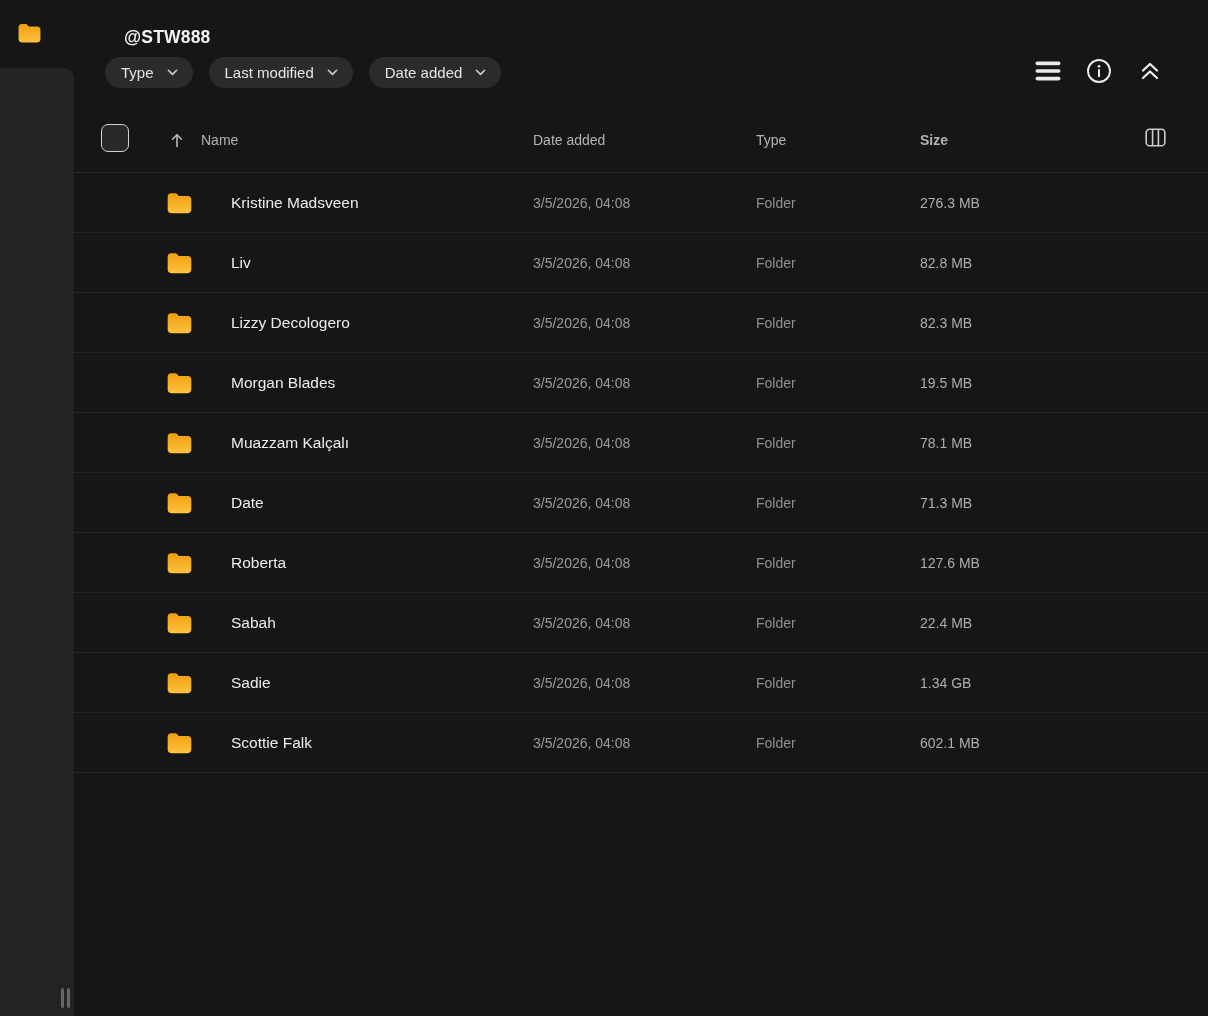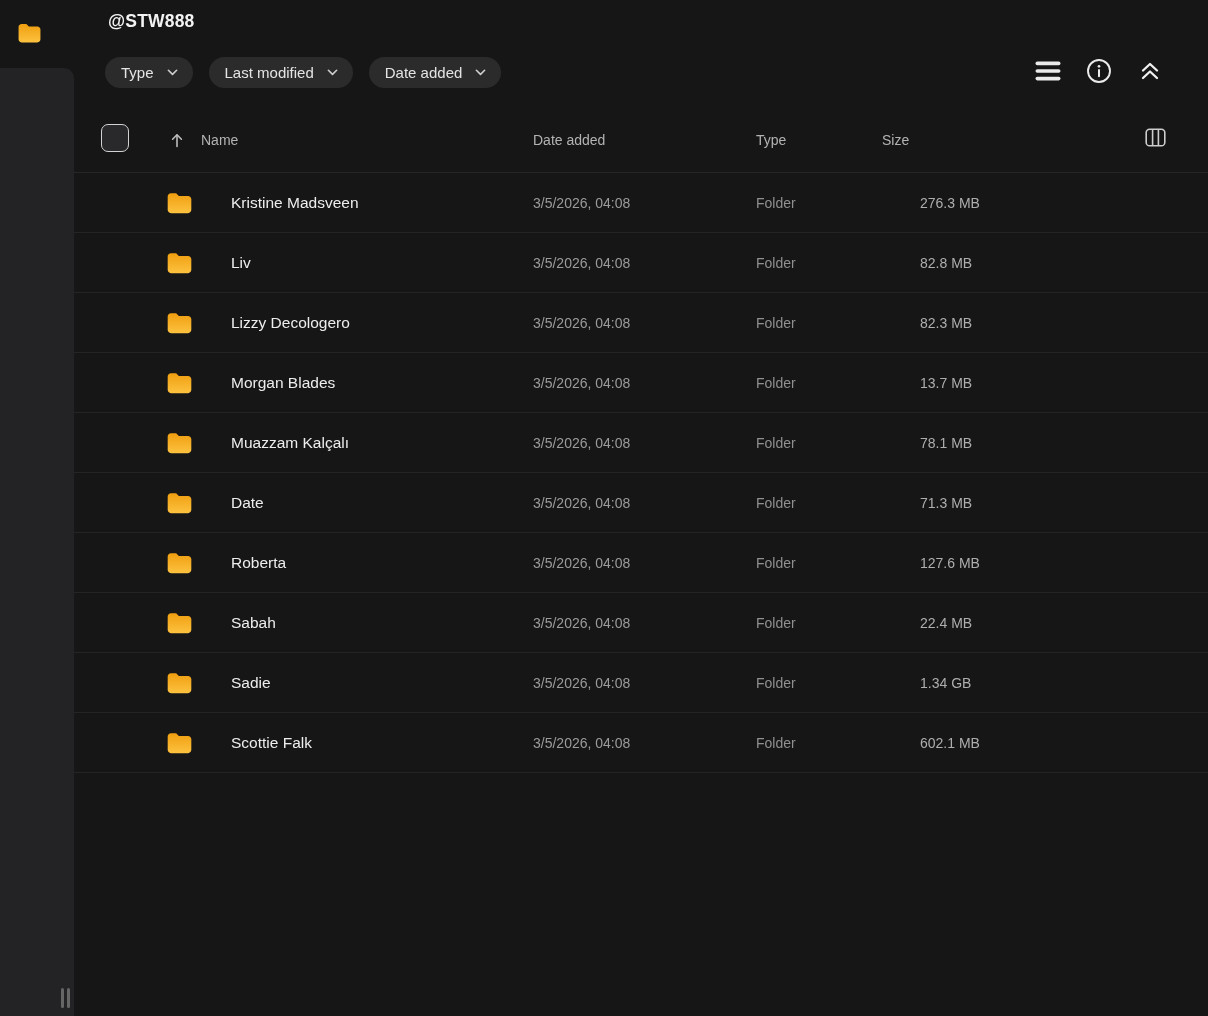--- a/index.html
+++ b/index.html
@@ -25,21 +25,21 @@
     background: #232325; border-top-right-radius: 10px;
   }
   .resize-handle {
     position: absolute; left: 61px; top: 988px; display: flex; gap: 3px;
     cursor: col-resize; z-index: 3;
   }
   .resize-handle i { display: block; width: 3px; height: 20px; border-radius: 2px; background: #666; }
 
   
   .page-title {
-    position: absolute; left: 108px; top: 11px; margin: 0;
+    position: absolute; left: 108px; top: 11px; margin: 16px;
     font-size: 17.5px; font-weight: 700; color: #f3f3f3; letter-spacing: .2px;
   }
   .filters { position: absolute; left: 105px; top: 57px; display: flex; gap: 16px; }
   .pill {
     display: inline-flex; align-items: center; gap: 11px;
     height: 31px; padding: 0 13px 0 16px;
     background: #2b2b2b; border: none; border-radius: 16px;
     color: #e4e4e4; font-size: 15px; font-family: inherit; cursor: pointer;
   }
   .pill svg { display: block; }
@@ -55,21 +55,21 @@
   .thead { position: relative; height: 63px; border-bottom: 1px solid #272727; }
   .checkbox {
     position: absolute; left: 27px; top: 14px; width: 28px; height: 28px;
     border: 1.5px solid #d2d2d2; border-radius: 7px; background: #29292c; cursor: pointer;
   }
   .sort-arrow { position: absolute; left: 95px; top: 22px; cursor: pointer; }
   .th { position: absolute; top: 22px; font-size: 14px; color: #b3b3b3; cursor: pointer; }
   .th-name { left: 127px; }
   .th-date { left: 459px; }
   .th-type { left: 682px; }
-  .th-size { left: 808px; }
+  .th-size { left: 846px; font-weight: bold; }
   .columns-btn {
     position: absolute; left: 1068px; top: 16px; width: 26px; height: 26px;
     background: none; border: none; padding: 0; cursor: pointer;
     display: flex; align-items: center; justify-content: center;
   }
 
   .tbody { position: relative; }
   .row { position: relative; height: 60px; border-bottom: 1px solid #242424; cursor: pointer; }
   .row .cell-folder { position: absolute; left: 92px; top: 50%; transform: translateY(-50%); width: 27px; height: 24px; }
   .row .cell-folder svg { display: block; }
@@ -229,21 +229,21 @@
 
   <div class="row">
     <span class="cell-folder">
       <svg width="27" height="24" viewBox="0 0 24 21">
         <path d="M1.5 4.8 C1.5 3.2 2.8 1.9 4.4 1.9 H9 L11.4 4.3 H19.6 C21.2 4.3 22.5 5.6 22.5 7.2 V16.6 C22.5 18.2 21.2 19.5 19.6 19.5 H4.4 C2.8 19.5 1.5 18.2 1.5 16.6 Z" fill="url(#folderGrad)"></path>
       </svg>
     </span>
     <span class="cell c-name">Morgan Blades</span>
     <span class="cell c-date">3/5/2026, 04:08</span>
     <span class="cell c-type">Folder</span>
-    <span class="cell c-size">13.7 MB</span>
+    <span class="cell c-size">19.5 MB</span>
   </div>
 
   <div class="row">
     <span class="cell-folder">
       <svg width="27" height="24" viewBox="0 0 24 21">
         <path d="M1.5 4.8 C1.5 3.2 2.8 1.9 4.4 1.9 H9 L11.4 4.3 H19.6 C21.2 4.3 22.5 5.6 22.5 7.2 V16.6 C22.5 18.2 21.2 19.5 19.6 19.5 H4.4 C2.8 19.5 1.5 18.2 1.5 16.6 Z" fill="url(#folderGrad)"></path>
       </svg>
     </span>
     <span class="cell c-name">Muazzam Kalçalı</span>
     <span class="cell c-date">3/5/2026, 04:08</span>

